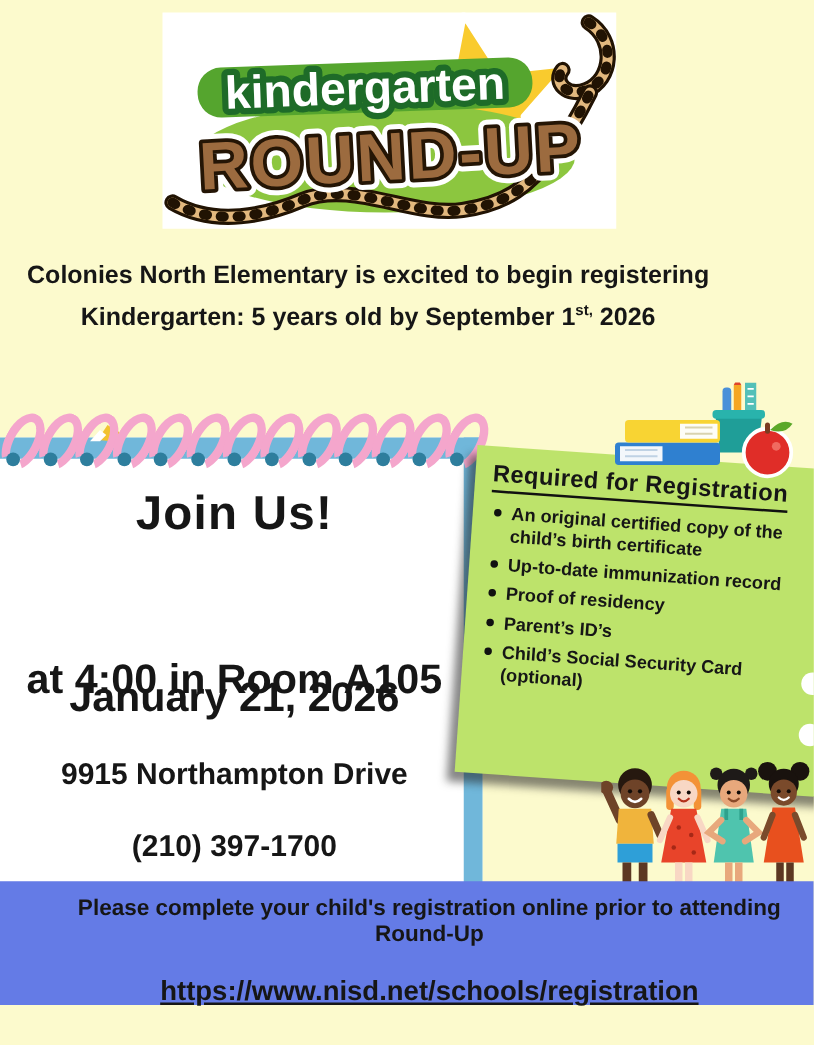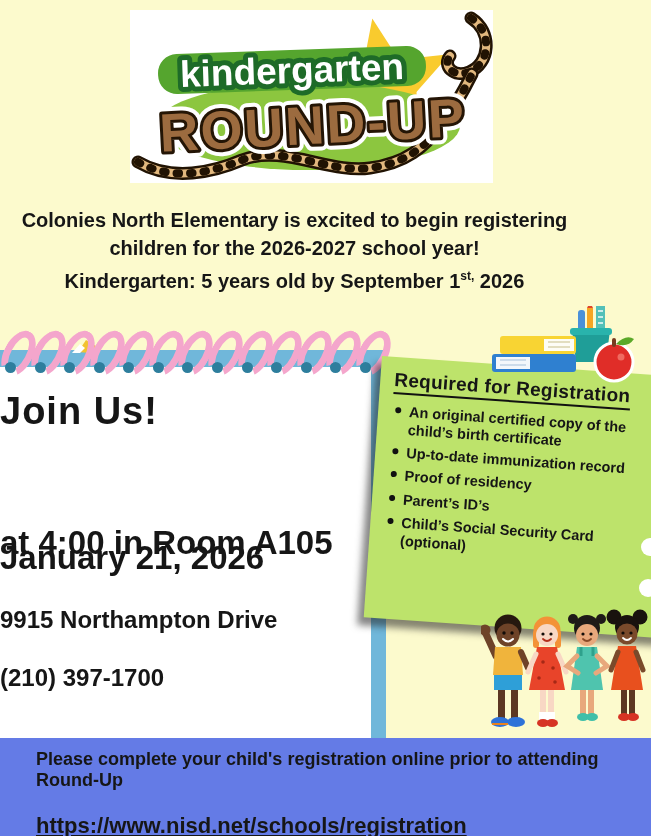--- a/index.html
+++ b/index.html
@@ -22,21 +22,21 @@
   
   .notebook{left:0;top:350px;width:386px;height:388px;background:#fff;
             border-top:17px solid var(--nb-blue);border-right:15px solid var(--nb-blue);}
   .spirals{left:2px;top:327px;width:382px;display:flex;justify-content:space-between;}
   .ring{width:27px;height:50px;position:relative;}
   .ring::before{content:"";position:absolute;left:2px;top:2px;width:15px;height:35px;
                 border:7px solid var(--pink);border-radius:50%;border-bottom-color:transparent;
                 transform:rotate(28deg);}
   .ring::after{content:"";position:absolute;left:3px;bottom:4px;width:11px;height:11px;
                border-radius:50%;background:var(--teal);}
-  .nb-text{width:375px;}
+  .nb-text{width:375px;text-align:center;}
   .join{top:390px;font-size:38px;font-weight:800;letter-spacing:1px;}
   .learn{top:448px;font-size:24px;line-height:30px;font-weight:600;}
   .when{top:539px;font-size:33px;font-weight:600;}
   .where{top:524px;font-size:33px;font-weight:600;}
   .addr{top:606px;font-size:24px;line-height:27px;font-weight:600;}
   .phone{top:664px;font-size:24px;font-weight:600;}
 
   
   .note{left:382px;top:356px;width:302px;height:262px;background:var(--note);
         transform:rotate(4deg);transform-origin:top left;
@@ -44,22 +44,22 @@
   .note-head{font-size:19px;font-weight:800;border-bottom:2.5px solid #111;display:inline-block;
              padding-bottom:1px;letter-spacing:.3px;}
   .note ul{list-style:none;margin-top:8px;font-size:14.5px;font-weight:600;line-height:1.25;}
   .note li{position:relative;padding-left:17px;margin-bottom:5px;max-width:262px;}
   .note li::before{content:"";position:absolute;left:3px;top:5px;width:6px;height:6px;
                    border-radius:50%;background:#111;}
 
   .edge-dot{width:18px;height:18px;border-radius:50%;background:#fff;}
 
   
-  .banner{left:0;top:738px;width:651px;height:99px;background:var(--banner);
-          text-align:left;padding-top:11px;padding-left:36px;}
+  .banner{left:0;top:705px;width:651px;height:99px;background:var(--banner);
+          text-align:center;padding-top:11px;padding-left:36px;}
   .banner .l1{font-size:18px;font-weight:600;}
   .banner .link{display:inline-block;margin-top:22px;font-size:22px;font-weight:600;
                 text-decoration:underline;color:var(--ink);}
 </style>
 </head>
 <body>
 
 <div class="abs logo-box">
   <svg width="363" height="173" viewBox="0 0 363 173">
 
@@ -88,21 +88,20 @@
     <g transform="rotate(-3 180 120)" font-family="Liberation Sans, sans-serif" font-weight="900" font-size="54" letter-spacing="2" text-anchor="middle">
       <text x="183" y="134" fill="none" stroke="#fff" stroke-width="14" stroke-linejoin="round">ROUND-UP</text>
       <text x="183" y="134" fill="none" stroke="#241505" stroke-width="6" stroke-linejoin="round">ROUND-UP</text>
       <text x="183" y="134" fill="#9C6B3F">ROUND-UP</text>
     </g>
   </svg>
 </div>
 
 <div class="abs intro">
   <div>Colonies North Elementary is excited to begin registering</div>
-  <div>children for the 2026-2027 school year!</div>
   <div><span>Kindergarten: 5 years old by September 1</span><sup>st,</sup><span> 2026</span></div>
 </div>
 
 <div class="abs notebook"></div>
 
 <svg class="abs" style="left:72px;top:336px" width="30" height="18">
   <polygon points="6,16 14,4 24,10 18,17" fill="#F2C230"></polygon>
   <polygon points="0,17 8,8 13,12 8,17" fill="#fff"></polygon>
 </svg>
 

